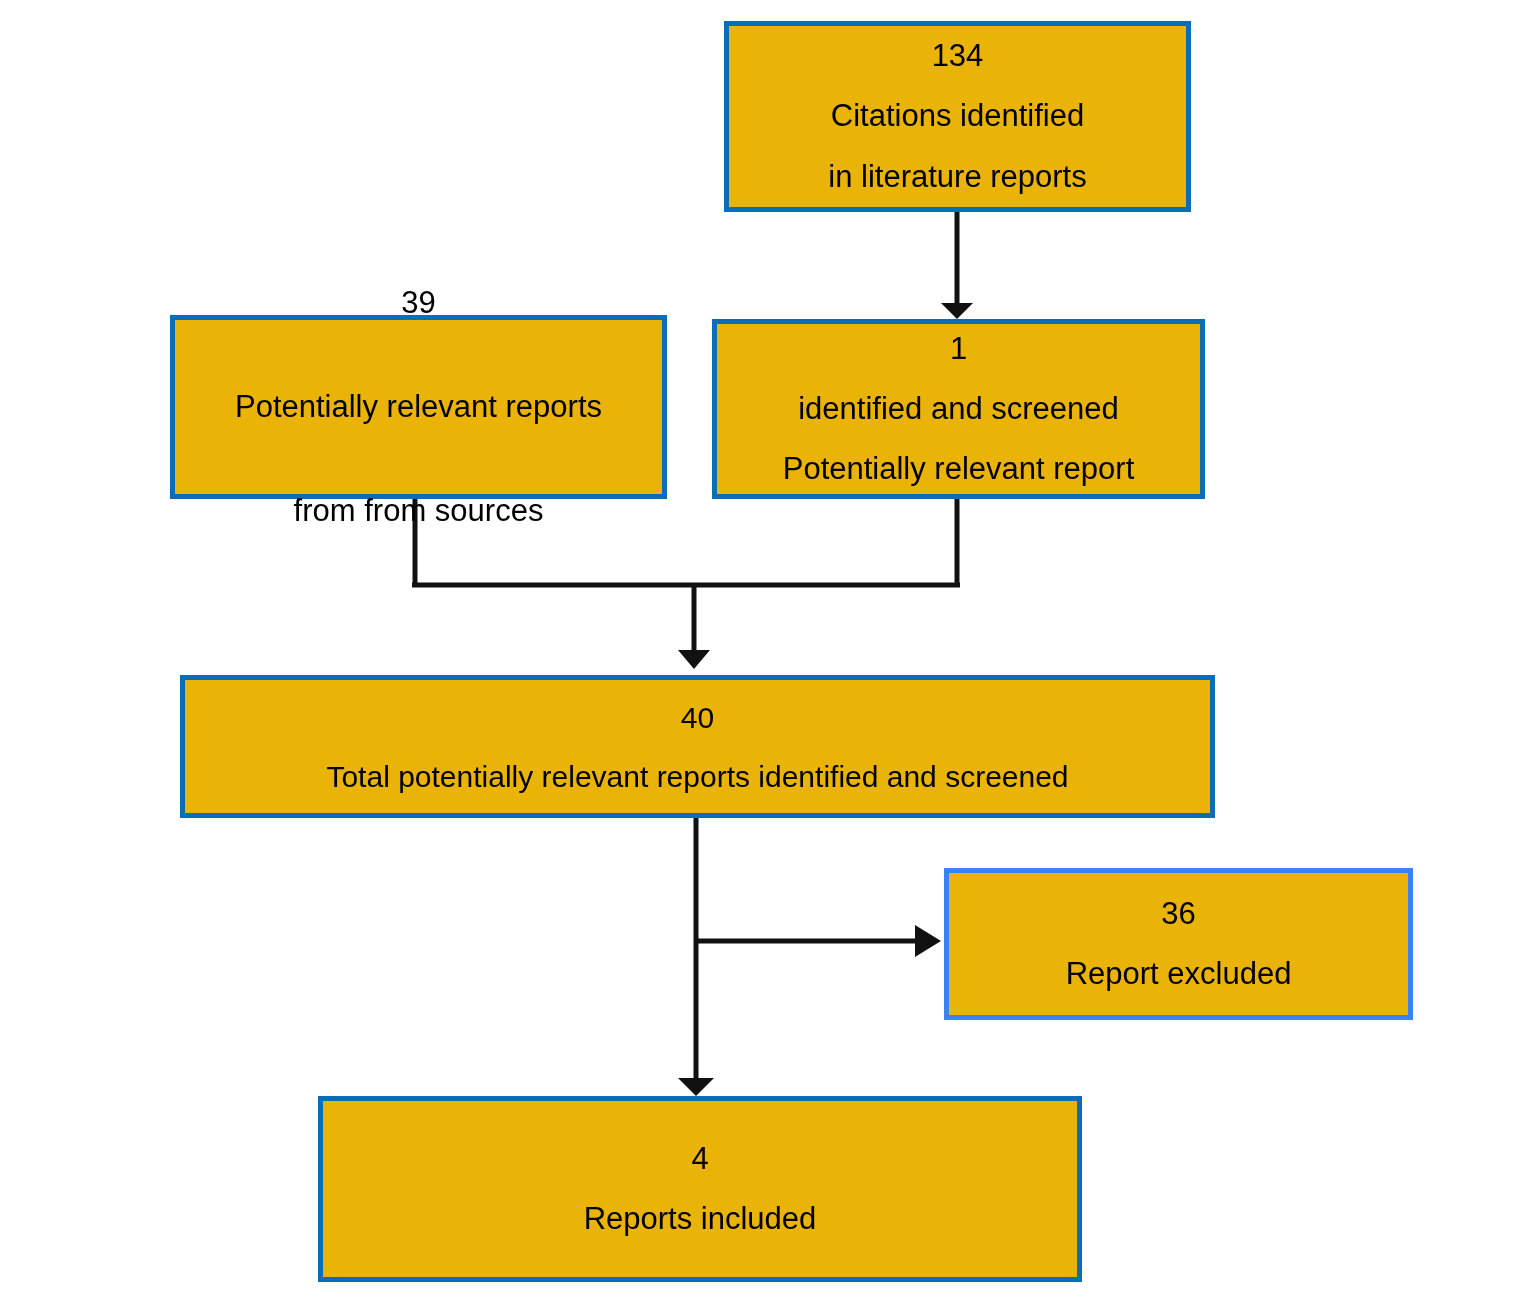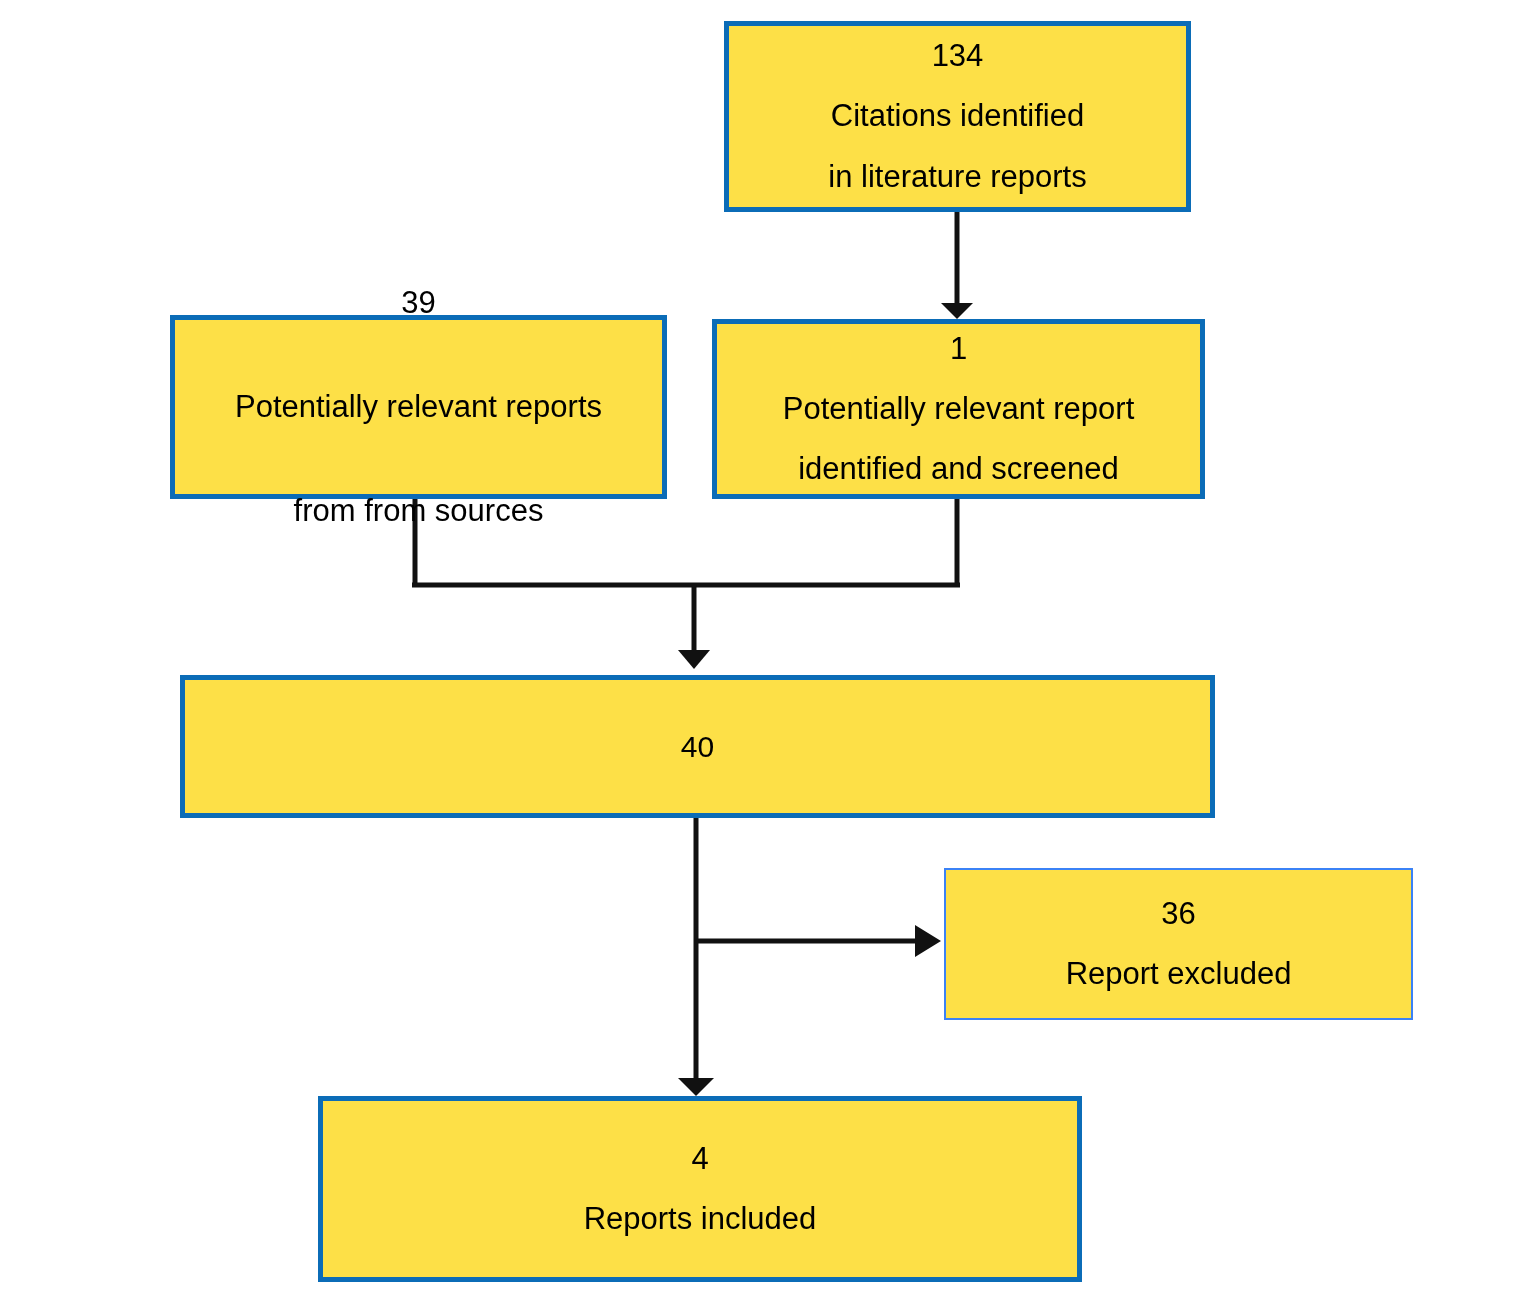--- a/index.html
+++ b/index.html
@@ -22,21 +22,21 @@
   #flow-svg {
     position: absolute;
     top: 0;
     left: 0;
     width: 1530px;
     height: 1304px;
   }
   .node-box {
     position: absolute;
     box-sizing: border-box;
-    background: #fde047;
+    background: #eab308;
     display: flex;
     flex-direction: column;
     align-items: center;
     justify-content: center;
     text-align: center;
     color: #000000;
     line-height: 1.30;
   }
   .node-line {
     display: block;
@@ -99,29 +99,30 @@
   </div>
 
   <div class="node-box" style="left:170px; top:315px; width:497px; height:184px; border:5px solid #0b6cb7;gap:44px;">
     <span class="node-line count-line">39</span>
     <span class="node-line text-line">Potentially relevant reports</span>
     <span class="node-line text-line">from from sources</span>
   </div>
 
   <div class="node-box" style="left:712px; top:319px; width:493px; height:180px; border:5px solid #0b6cb7;">
     <span class="node-line count-line">1</span>
+    <span class="node-line text-line">identified and screened</span>
     <span class="node-line text-line">Potentially relevant report</span>
-    <span class="node-line text-line">identified and screened</span>
   </div>
 
   <div class="node-box wide-box" style="left:180px; top:675px; width:1035px; height:143px; border:5px solid #0b6cb7;">
     <span class="node-line count-line">40</span>
+    <span class="node-line text-line">Total potentially relevant reports identified and screened</span>
   </div>
 
-  <div class="node-box" style="left:944px; top:868px; width:469px; height:152px; border:2px solid #3b82f6;">
+  <div class="node-box" style="left:944px; top:868px; width:469px; height:152px; border:5px solid #3b82f6;">
     <span class="node-line count-line">36</span>
     <span class="node-line text-line">Report excluded</span>
   </div>
 
   <div class="node-box" style="left:318px; top:1096px; width:764px; height:186px; border:5px solid #0b6cb7;">
     <span class="node-line count-line">4</span>
     <span class="node-line text-line">Reports included</span>
   </div>
 
 </div>

